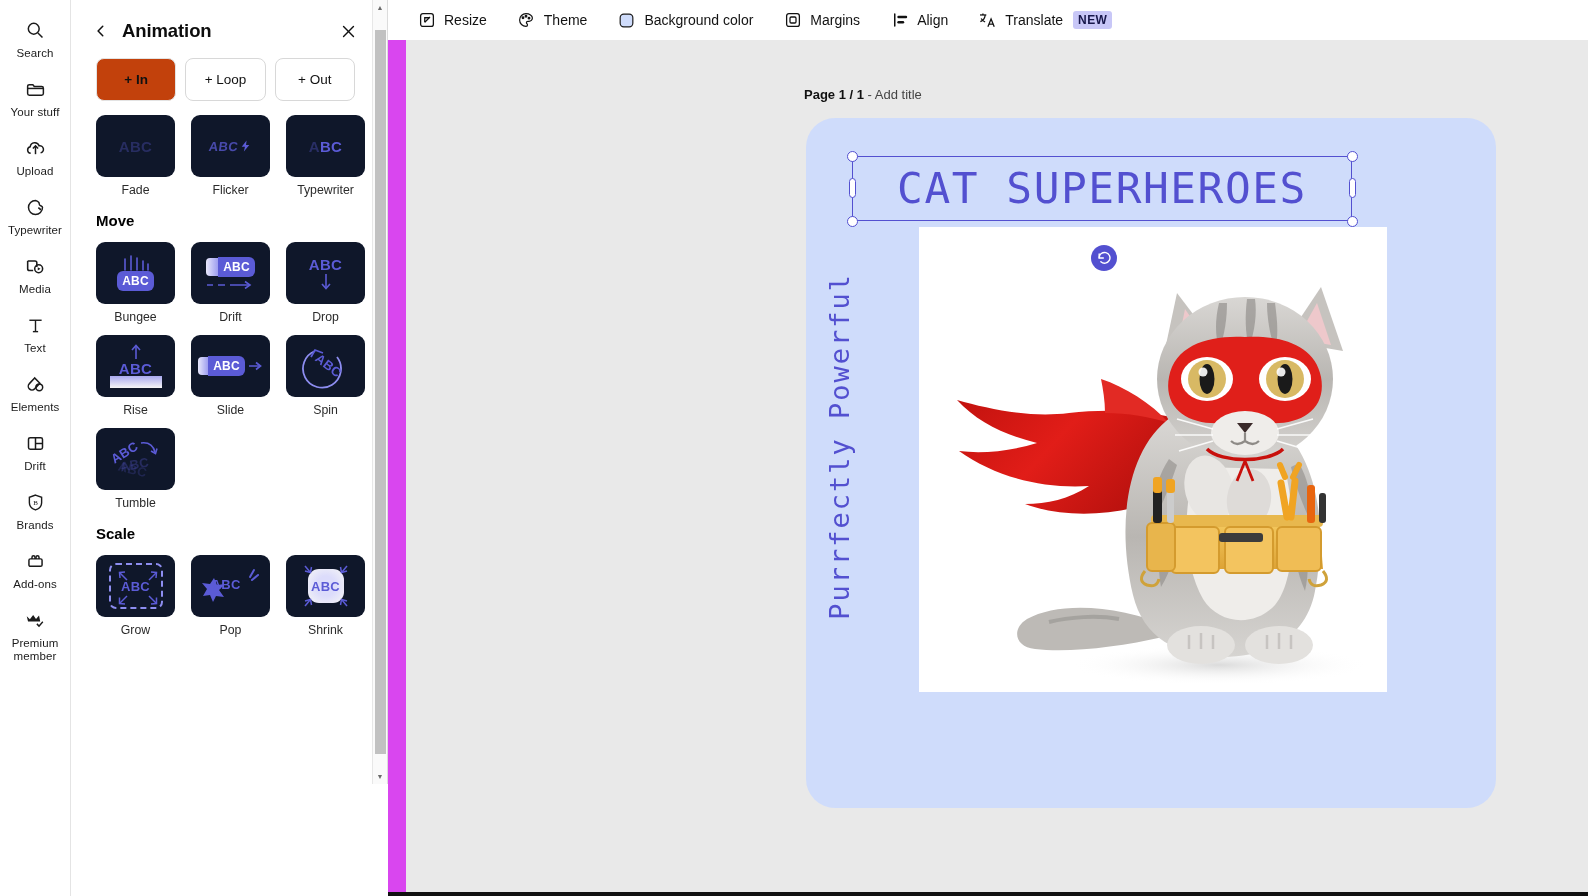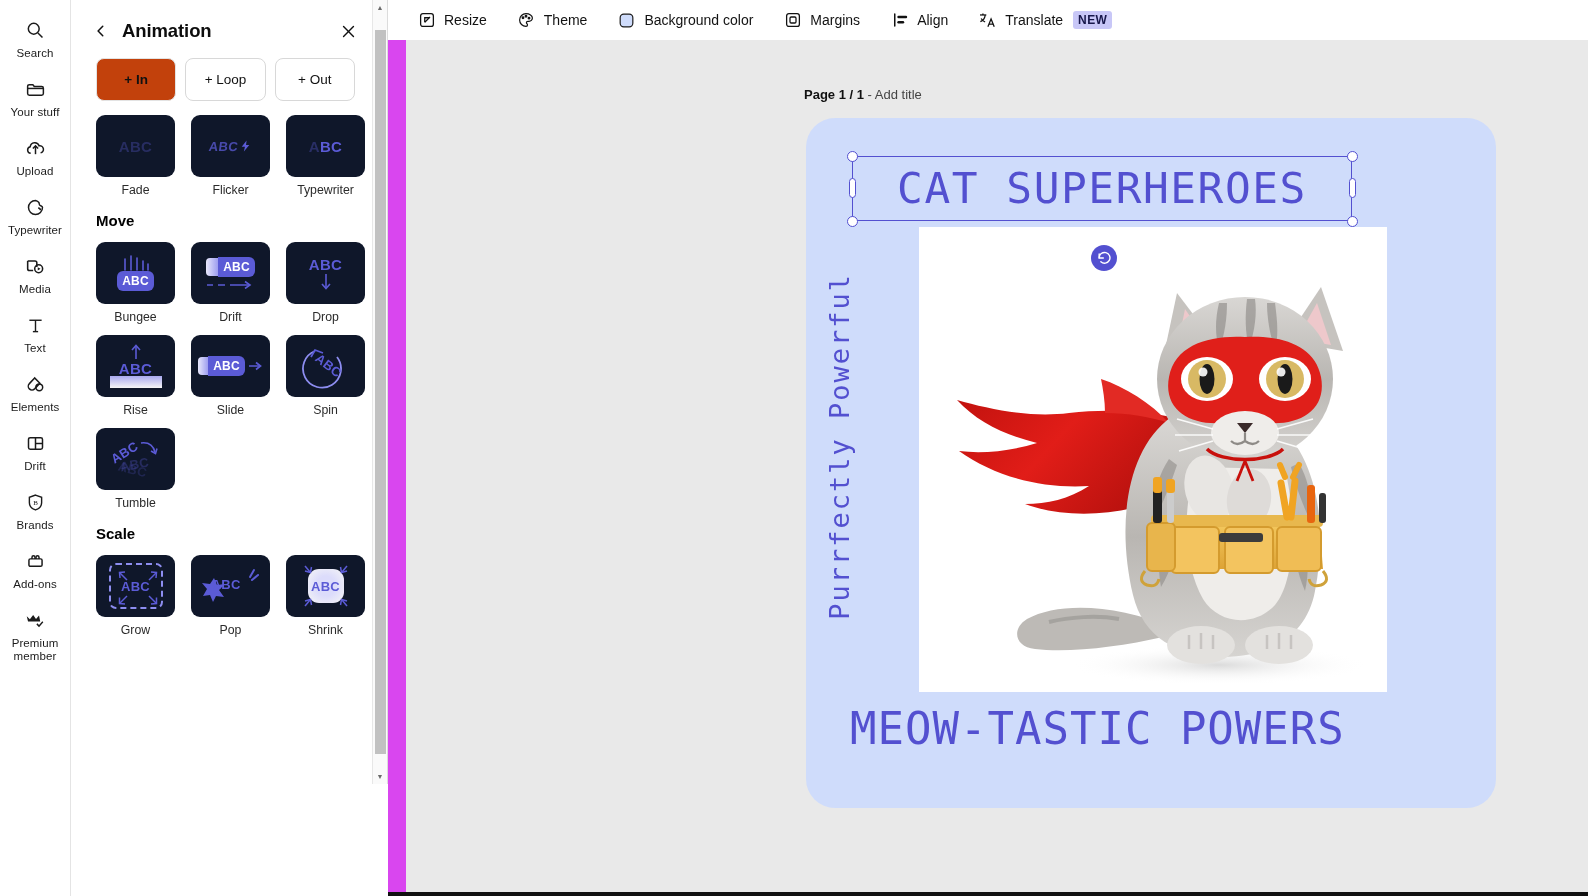--- a/index.html
+++ b/index.html
@@ -776,19 +776,18 @@
               <path d="M358 202 L394 192"></path>
                 <path d="M358 208 L396 208"></path>
                 <path d="M358 214 L392 224"></path>
             </g>
 
             <path d="M288 222 C302 236 350 236 364 222" stroke="#c8100c" stroke-width="3.5" fill="none"></path>
             <path d="M326 234 l-8 20 M326 234 l8 20" stroke="#c8100c" stroke-width="2.8" fill="none"></path>
           </svg>
         </div>
 
-        <div class="pix subtitle">MEOW-TASTIC POWERS</div>
       </div>
     </div>
 
     <div class="bottom-bar"></div>
   </div>
 </div>
 
 </body></html>

